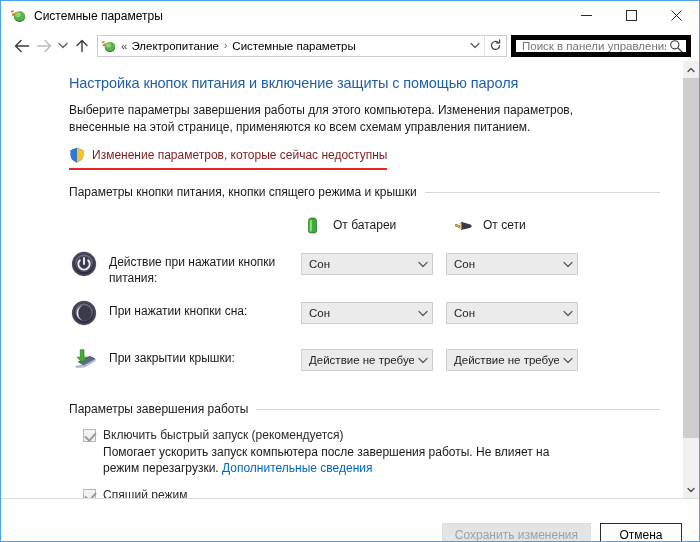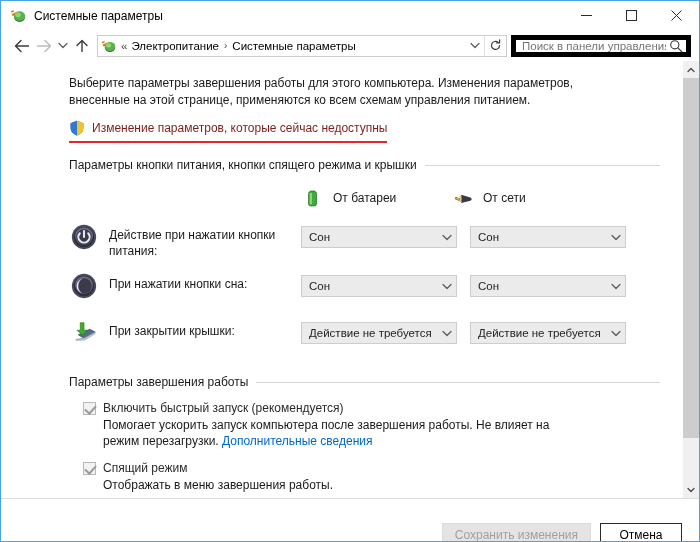--- a/index.html
+++ b/index.html
@@ -276,21 +276,21 @@
   }
   .setting-label {
     width: 192px;
     flex: 0 0 auto;
     font-size: 12px;
     color: #1a1a1a;
     line-height: 15.5px;
     padding-top: 5px;
   }
   .combo {
-    width: 156px;
+    width: 132px;
     height: 22px;
     background: #ebebeb;
     border: 1px solid #cdcdcd;
     display: flex;
     align-items: center;
     justify-content: space-between;
     margin-right: 13px;
     margin-top: 3px;
     flex: 0 0 auto;
     cursor: default;
@@ -516,20 +516,21 @@
           <path d="M8.9 8.9 L13 13" stroke="#3b3b3b" stroke-width="1.1" stroke-linecap="round"></path>
         </svg>
       </span>
     </div>
   </div>
 
   <div class="content-wrap">
     <div class="content">
       <div class="inner">
 
+        <div class="page-title">Настройка кнопок питания и включение защиты с помощью пароля</div>
         <div class="page-desc">Выберите параметры завершения работы для этого компьютера. Изменения параметров, внесенные на этой странице, применяются ко всем схемам управления питанием.</div>
 
         <div class="uac-link-row">
           <span class="shield-icon">
             <svg viewBox="0 0 16 16" width="16" height="16">
               <path d="M8 0.8 L14.4 3.2 V8 C14.4 11.6 11.4 14.4 8 15.4 C4.6 14.4 1.6 11.6 1.6 8 V3.2 Z" fill="#1f5fa9"></path>
               <path d="M8 0.8 L14.4 3.2 V8 C14.4 11.6 11.4 14.4 8 15.4 Z" fill="#f2c230"></path>
               <path d="M8 0.8 L1.6 3.2 V8 C1.6 11.6 4.6 14.4 8 15.4 Z" fill="#2f7ad1"></path>
             </svg>
           </span>

